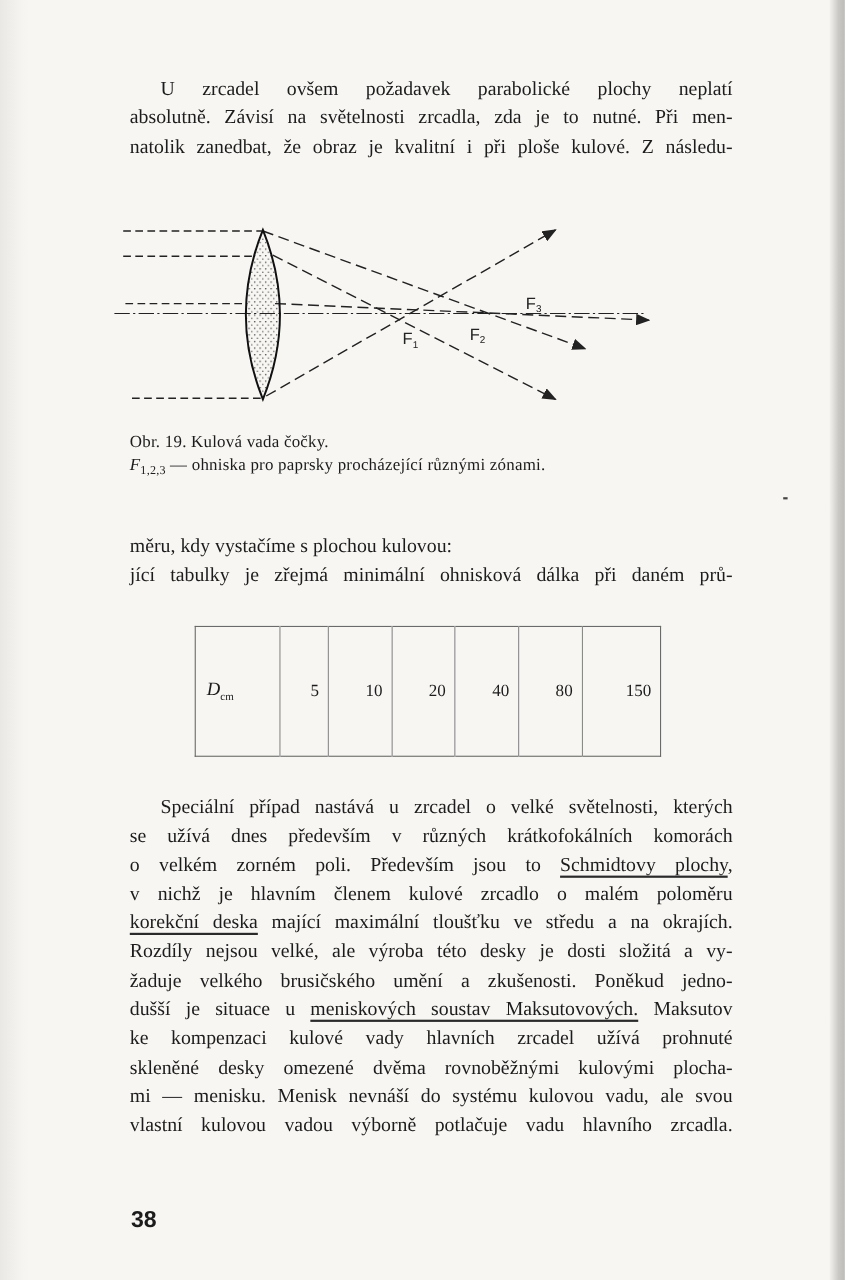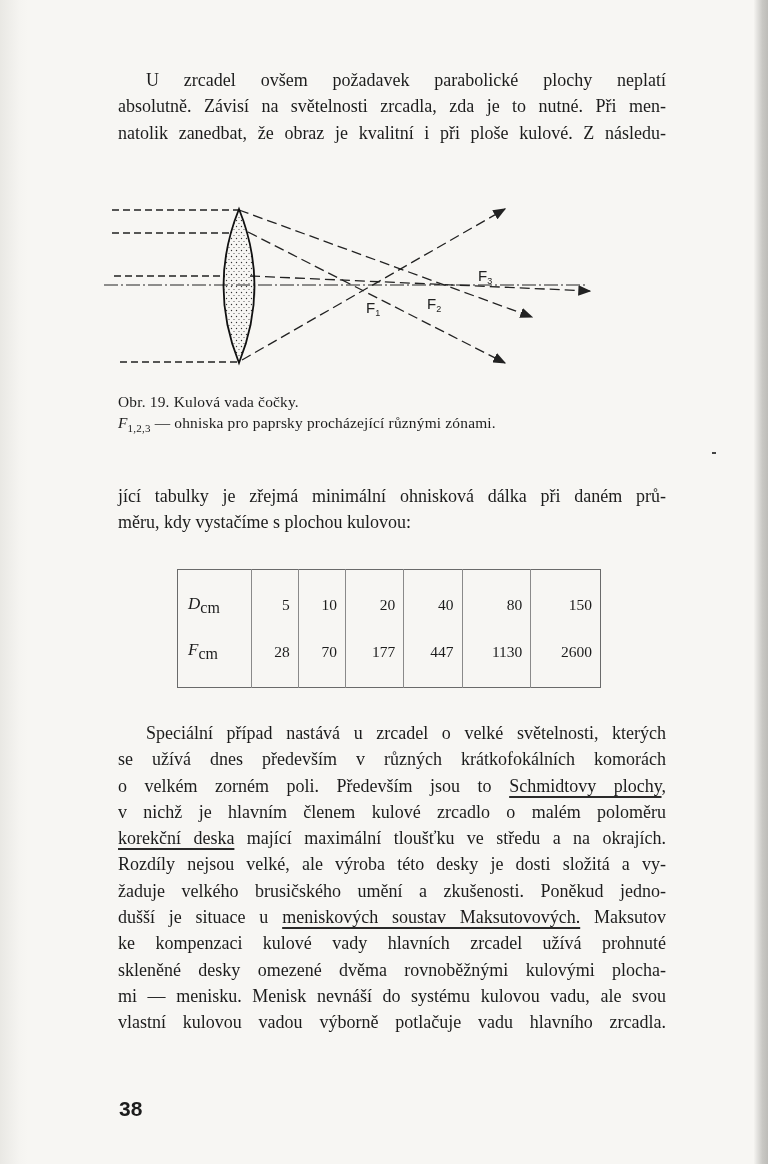--- a/index.html
+++ b/index.html
@@ -44,21 +44,21 @@
     width: 424px; height: 119px; border-collapse: collapse;
     border: 1.5px solid #6a6a6a; font-size: 15.5px;
   }
   table.tbl td {
     border-left: 1px solid #8a8a8a; text-align: right; padding: 0 8px;
     vertical-align: middle; height: 40px;
   }
   table.tbl tr:first-child td { padding-top: 12px; }
   table.tbl tr:last-child td { padding-bottom: 12px; }
   table.tbl td.head { border-left: none; text-align: left; padding-left: 10px; font-style: italic; font-size: 17px; }
-  table.tbl td.head sub { font-style: normal; font-size: 16px; }
+  table.tbl td.head sub { font-style: normal; font-size: 10px; }
   .page-num {
     position: absolute; left: 119px; top: 1097px;
     font-family: "Liberation Sans", "DejaVu Sans", sans-serif;
     font-weight: bold; font-size: 21px;
   }
   .dash-mark { position: absolute; left: 712px; top: 452px; width: 4px; height: 2px; background: #444; }
 </style>
 </head>
 <body>
 
@@ -107,44 +107,35 @@
     </g>
   </svg>
 </div>
 
 <div class="caption">
   <div>Obr. 19. Kulová vada čočky.</div>
   <div><i>F</i><sub>1,2,3</sub><span> — ohniska pro paprsky procházející různými zónami.</span></div>
 </div>
 
 <div id="p2" class="para">
+  <span class="line last">měru, kdy vystačíme s plochou kulovou:</span>
   <span class="line">jící tabulky je zřejmá minimální ohnisková dálka při daném prů-</span>
-  <span class="line last">měru, kdy vystačíme s plochou kulovou:</span>
 </div>
 
 <div class="table-wrap">
   <table class="tbl">
     <tbody>
         <tr>
       <td class="head"><span>D</span><sub>cm</sub></td>
       <td>5</td>
       <td>10</td>
       <td>20</td>
       <td>40</td>
       <td>80</td>
       <td>150</td>
-    </tr>
-    <tr>
-      <td class="head"><span>F</span><sub>cm</sub></td>
-      <td>28</td>
-      <td>70</td>
-      <td>177</td>
-      <td>447</td>
-      <td>1130</td>
-      <td>2600</td>
     </tr>
   </tbody>
     </table>
 </div>
 
 <div id="p3" class="para">
   <span class="line indent">Speciální případ nastává u zrcadel o velké světelnosti, kterých</span>
   <span class="line">se užívá dnes především v různých krátkofokálních komorách</span>
   <span class="line"><span>o velkém zorném poli. Především jsou to </span><span class="uline">Schmidtovy plochy</span><span>,</span></span>
   <span class="line">v nichž je hlavním členem kulové zrcadlo o malém poloměru</span>

